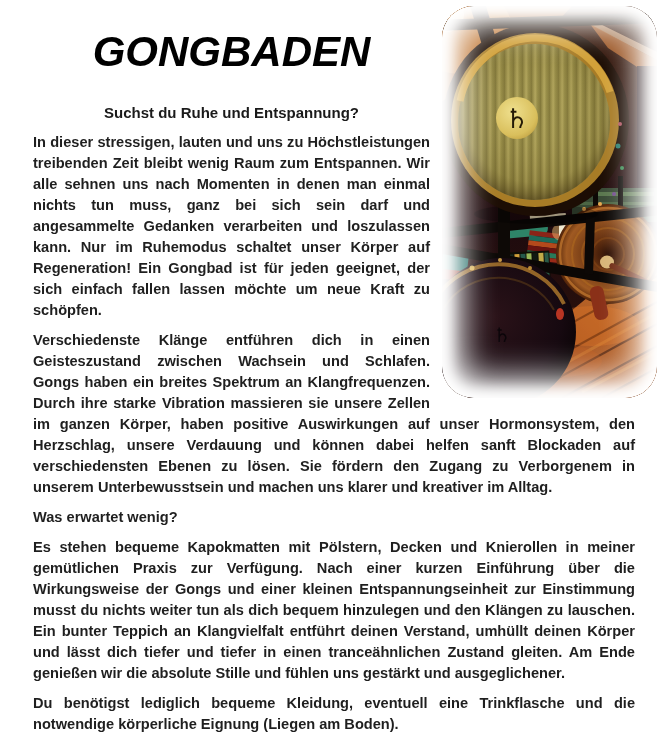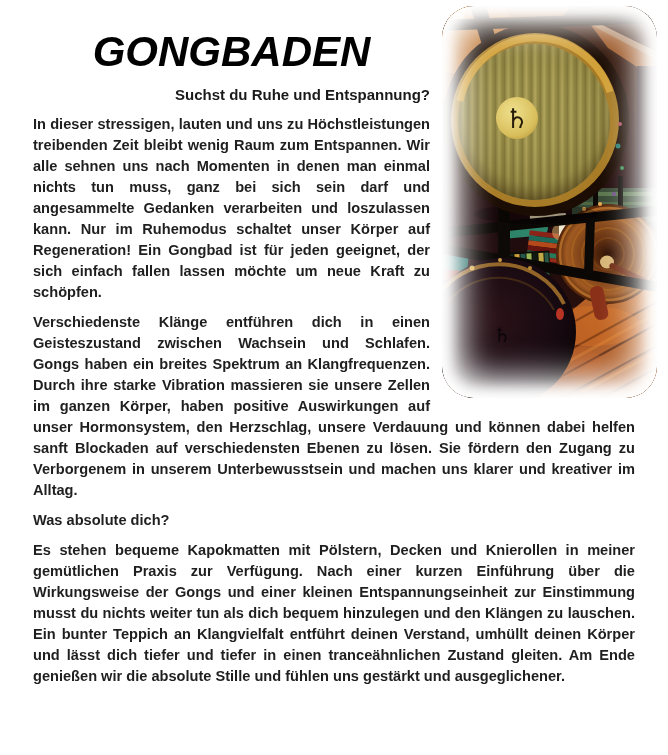--- a/index.html
+++ b/index.html
@@ -32,32 +32,32 @@
     inset: 0;
     border-radius: 32px;
     box-shadow:
       inset 0 0 14px 8px #ffffff,
       inset 0 0 34px 20px #ffffff;
     pointer-events: none;
   }
 
   
   .doc-title {
-    margin: 0 0 10px 0;
+    margin: 0 0 28px 0;
     text-align: center;
     font-size: 42px;
     line-height: 1.15;
     font-weight: bold;
     font-style: italic;
     letter-spacing: 0px;
     color: #000000;
   }
   .doc-subtitle {
     margin: 0 0 11px 0;
-    text-align: right;
+    text-align: center;
     font-size: 15px;
     font-weight: bold;
     color: #1a1a1a;
   }
   .doc-body p {
     margin: 0 0 9px 0;
     font-size: 14.6px;
     line-height: 21px;
     text-align: justify;
     font-weight: bold;
@@ -233,18 +233,19 @@
     <div class="photo-feather"></div>
   </div>
 
   <h1 class="doc-title">GONGBADEN</h1>
   <h2 class="doc-subtitle">Suchst du Ruhe und Entspannung?</h2>
 
   <div class="doc-body">
     <p>In dieser stressigen, lauten und uns zu Höchstleistungen treibenden Zeit bleibt wenig Raum zum Entspannen. Wir alle sehnen uns nach Momenten in denen man einmal nichts tun muss, ganz bei sich sein darf und angesammelte Gedanken verarbeiten und loszulassen kann. Nur im Ruhemodus schaltet unser Körper auf Regeneration! Ein Gongbad ist für jeden geeignet, der sich einfach fallen lassen möchte um neue Kraft zu schöpfen.</p>
     <p>Verschiedenste Klänge entführen dich in einen Geisteszustand zwischen Wachsein und Schlafen. Gongs haben ein breites Spektrum an Klangfrequenzen. Durch ihre starke Vibration massieren sie unsere Zellen im ganzen Körper, haben positive Auswirkungen auf unser Hormonsystem, den Herzschlag, unsere Verdauung und können dabei helfen sanft Blockaden auf verschiedensten Ebenen zu lösen. Sie fördern den Zugang zu Verborgenem in unserem Unterbewusstsein und machen uns klarer und kreativer im Alltag.</p>
 
-    <p class="section-heading">Was absolute dich?</p>
+    <p class="section-heading">Was erwartet wenig?</p>
 
     <p>Es stehen bequeme Kapokmatten mit Pölstern, Decken und Knierollen in meiner gemütlichen Praxis zur Verfügung. Nach einer kurzen Einführung über die Wirkungsweise der Gongs und einer kleinen Entspannungseinheit zur Einstimmung musst du nichts weiter tun als dich bequem hinzulegen und den Klängen zu lauschen. Ein bunter Teppich an Klangvielfalt entführt deinen Verstand, umhüllt deinen Körper und lässt dich tiefer und tiefer in einen tranceähnlichen Zustand gleiten. Am Ende genießen wir die absolute Stille und fühlen uns gestärkt und ausgeglichener.</p>
+    <p>Du benötigst lediglich bequeme Kleidung, eventuell eine Trinkflasche und die notwendige körperliche Eignung (Liegen am Boden).</p>
   </div>
 
 </div>
 
 </body></html>

